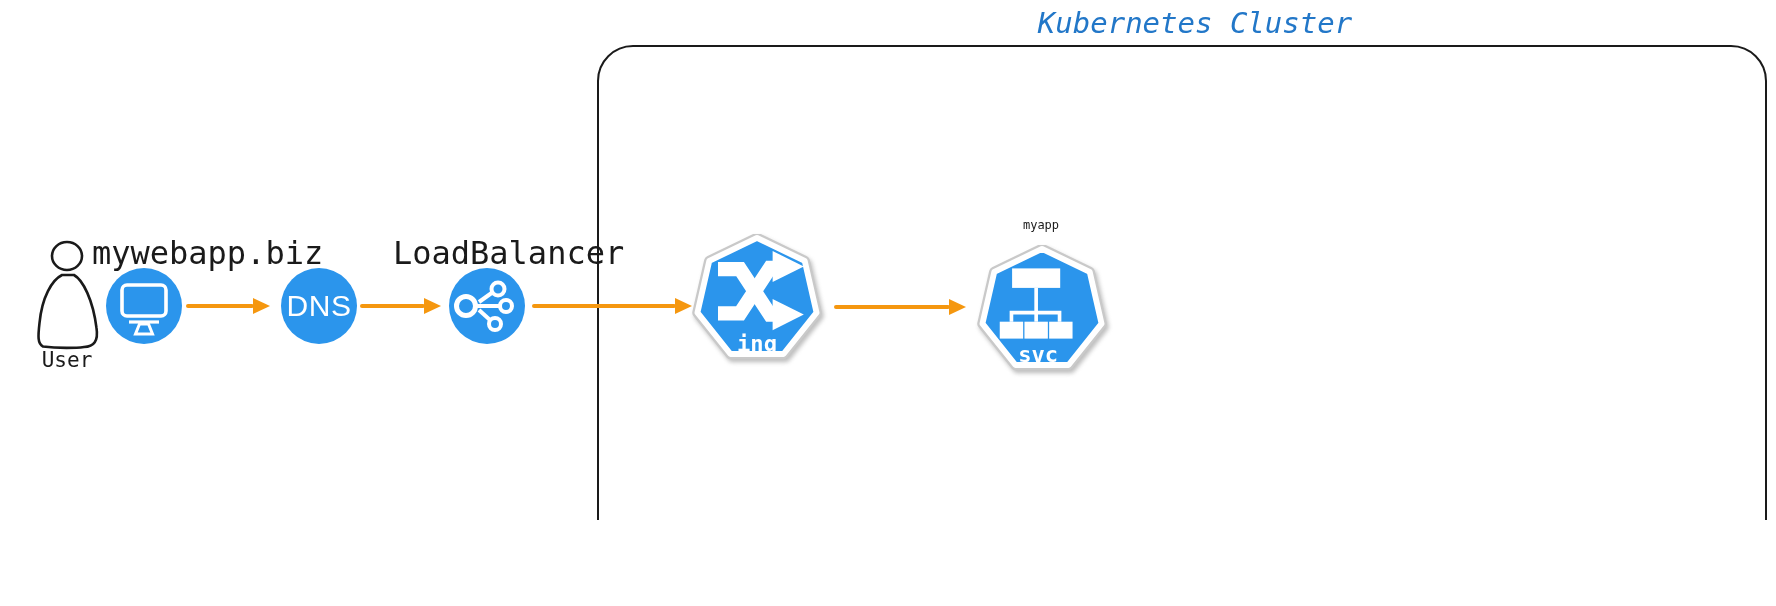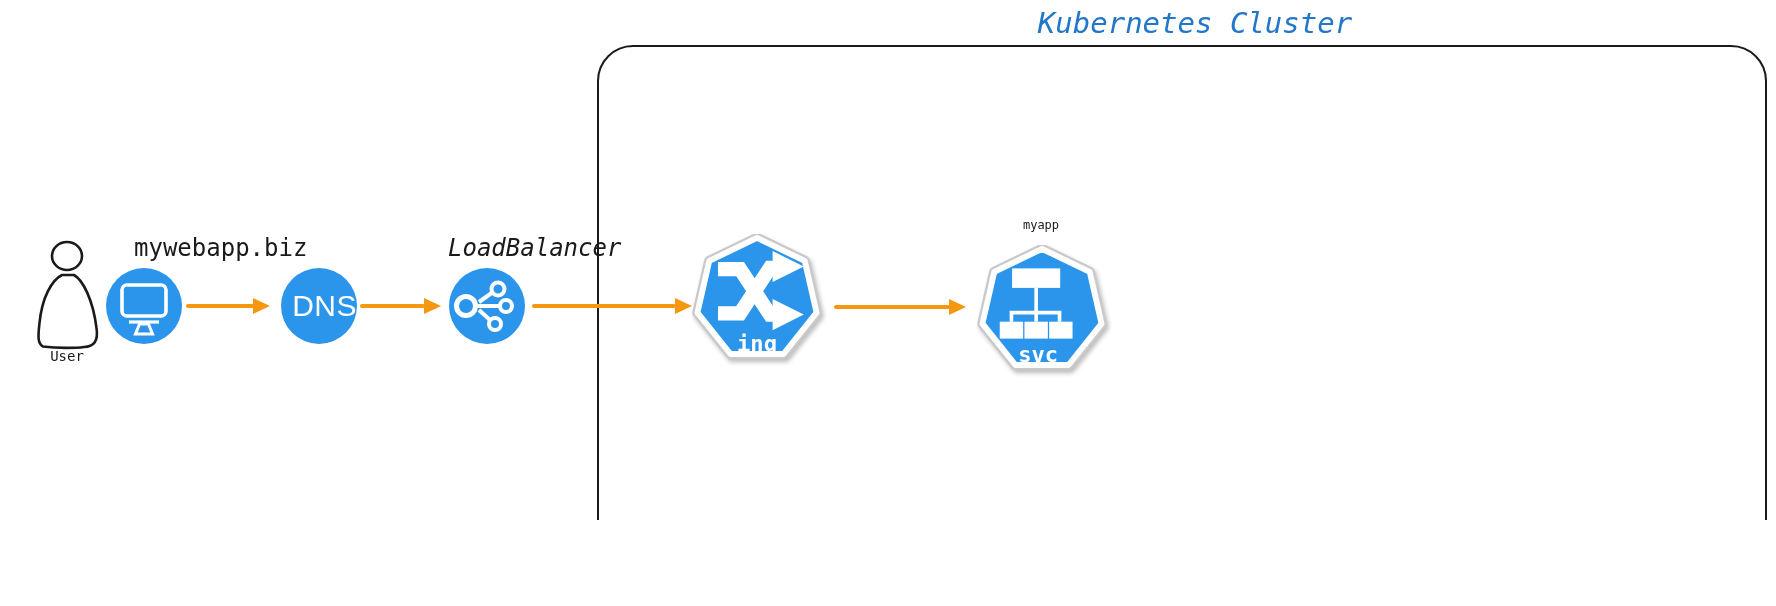--- a/index.html
+++ b/index.html
@@ -12,27 +12,27 @@
   #cluster-box{
     left:597px;top:45px;width:1166px;height:548px;
     border:2.5px solid var(--c-ink,#1a1a1a);border-radius:36px;background:#fff;
   }
   #cluster-title{
     left:1195px;top:6px;transform:translateX(-50%);
     font-size:29px;font-style:italic;white-space:nowrap;
     color:var(--c-title,#2277C8);
   }
   
-  .mono-label{font-size:24px;white-space:nowrap;color:var(--c-ink,#1a1a1a);margin-left:42px;}
-  .small-label{font-size:14px;white-space:nowrap;color:var(--c-ink,#1a1a1a);}
+  .mono-label{font-size:32px;white-space:nowrap;color:var(--c-ink,#1a1a1a);}
+  .small-label{font-size:21px;white-space:nowrap;color:var(--c-ink,#1a1a1a);}
   
   .node-circle{
     width:76px;height:76px;border-radius:50%;
     background:var(--c-blue,#2B95EC);
-    display:flex;align-items:center;justify-content:flex-end;
+    display:flex;align-items:center;justify-content:center;
   }
   #dns-node{font-family:"Liberation Sans",sans-serif;font-size:30px;font-weight:500;
     color:#fff;letter-spacing:0.5px;}
   
   .arrow{height:4px;border-radius:2px;background:var(--c-orange,#F5970F);}
   .arrow::after{
     content:"";position:absolute;right:-16px;top:50%;transform:translateY(-50%);
     border-left:17px solid var(--c-orange,#F5970F);
     border-top:8px solid transparent;border-bottom:8px solid transparent;
   }
@@ -74,21 +74,21 @@
   </div>
 
   <div class="abs arrow" style="left:186px;top:304px;width:68px;"></div>
 
   <div class="abs node-circle" id="dns-node" style="left:281px;top:268px;">
     <span>DNS</span>
   </div>
 
   <div class="abs arrow" style="left:360px;top:304px;width:65px;"></div>
 
-  <div class="abs mono-label" style="left:406px;top:234px;font-style:italic;">LoadBalancer</div>
+  <div class="abs mono-label" style="left:393px;top:234px;">LoadBalancer</div>
   <div class="abs node-circle" style="left:449px;top:268px;">
     <svg width="76" height="76" viewBox="0 0 76 76">
       <line class="wstroke" x1="26" y1="38" x2="50" y2="38" stroke-width="4"></line>
       <line class="wstroke" x1="30" y1="34" x2="44" y2="24" stroke-width="4"></line>
       <line class="wstroke" x1="30" y1="42" x2="41" y2="52" stroke-width="4"></line>
       <circle class="wstroke" cx="17" cy="38" r="9.5" stroke-width="5"></circle>
       <circle class="wstroke" cx="49" cy="21" r="6.5" stroke-width="4" fill="var(--c-blue,#2B95EC)"></circle>
       <circle class="wstroke" cx="57" cy="38" r="6" stroke-width="4" fill="var(--c-blue,#2B95EC)"></circle>
       <circle class="wstroke" cx="46" cy="56" r="6" stroke-width="4" fill="var(--c-blue,#2B95EC)"></circle>
     </svg>

